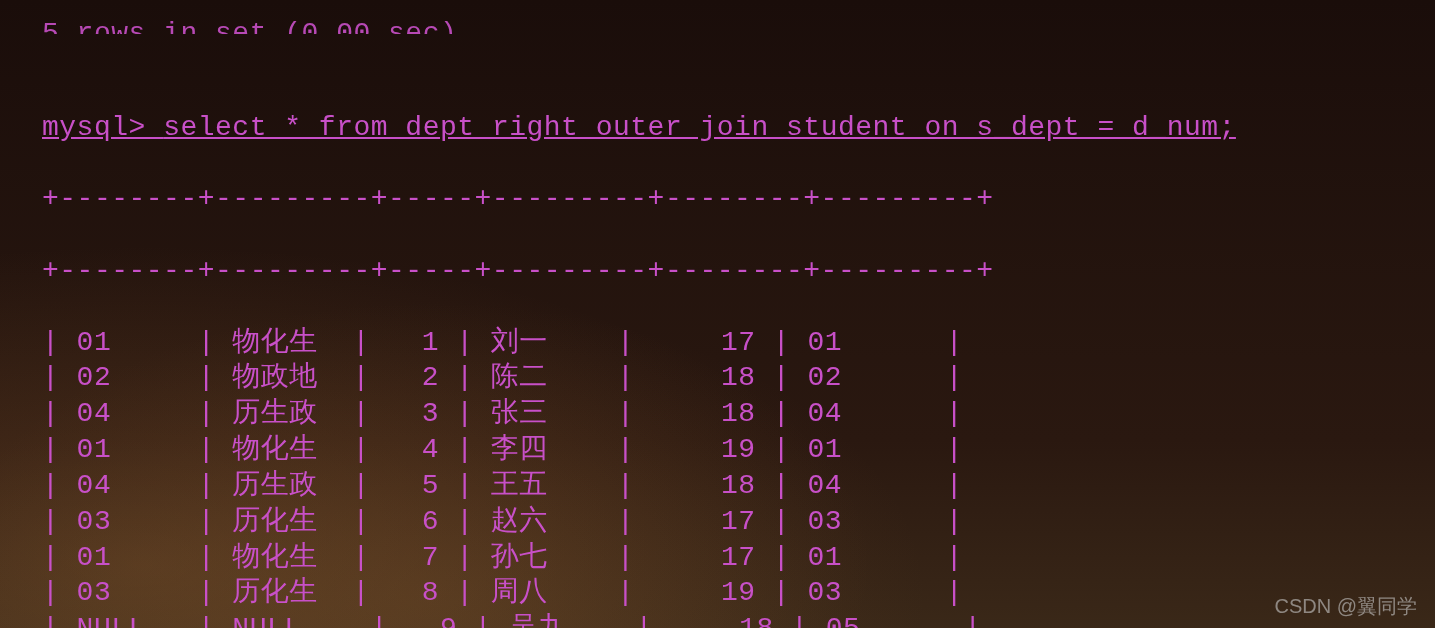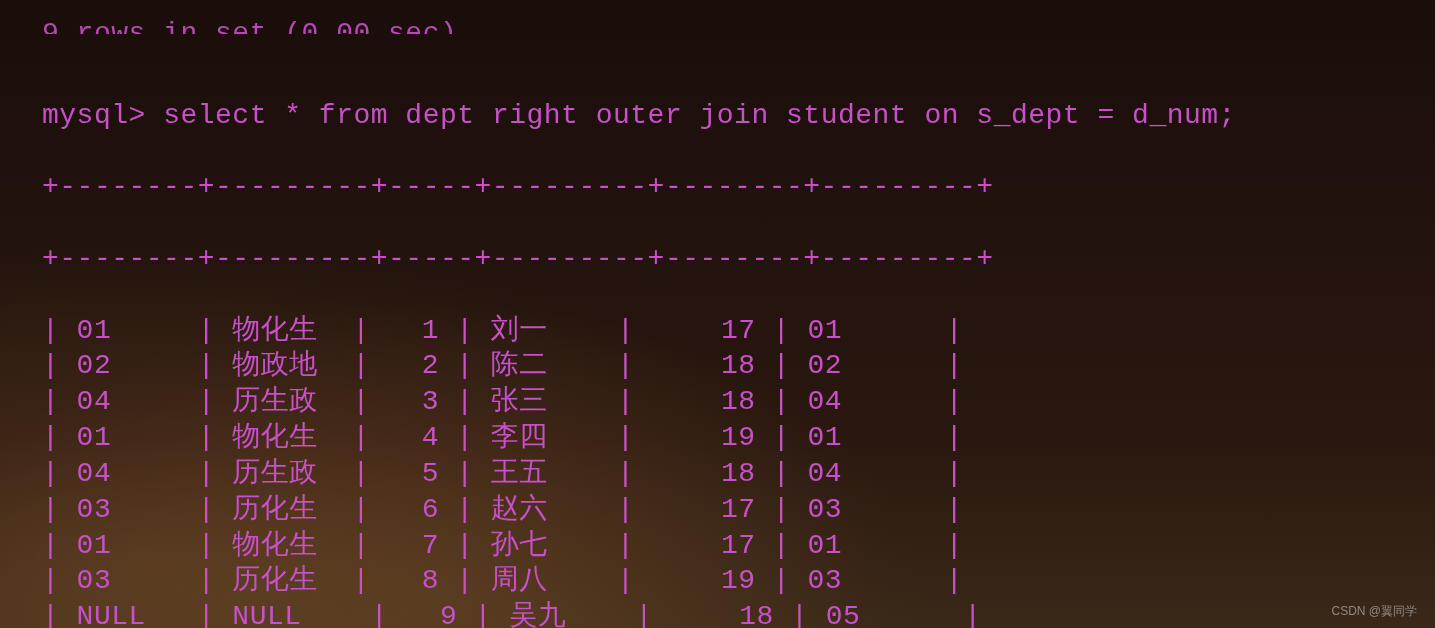--- a/index.html
+++ b/index.html
@@ -30,42 +30,43 @@
     }
     .partial-top {
       color: #c850c8;
       opacity: 0.9;
       position: relative;
       top: -20px;
       height: 18px;
       overflow: hidden;
     }
     .prompt-line {
-      margin-top: 8px;
+      margin-top: 20px;
       margin-bottom: 0;
+      text-decoration: underline;
     }
     .watermark {
       position: absolute;
       bottom: 8px;
       right: 18px;
       font-family: Arial, "Microsoft YaHei", sans-serif;
-      font-size: 12px;
+      font-size: 20px;
       color: rgba(200,200,200,0.6);
       letter-spacing: 0;
       white-space: nowrap;
     }
     .border-line {
       color: #c850c8;
     }
   </style>
 </head>
 <body>
 
 <div class="terminal">
-<div class="partial-top">9 rows in set (0.00 sec)</div>
+<div class="partial-top">5 rows in set (0.00 sec)</div>
 <div class="prompt-line"><span>mysql&gt; </span><span>select * from dept right outer join student on s_dept = d_num;</span></div>
 <div class="border-line" id="border-top">+--------+---------+-----+---------+--------+---------+</div>
 <div class="border-line" id="border-mid">+--------+---------+-----+---------+--------+---------+</div>
 <div id="data-rows">| 01     | 物化生  |   1 | 刘一    |     17 | 01      |
 | 02     | 物政地  |   2 | 陈二    |     18 | 02      |
 | 04     | 历生政  |   3 | 张三    |     18 | 04      |
 | 01     | 物化生  |   4 | 李四    |     19 | 01      |
 | 04     | 历生政  |   5 | 王五    |     18 | 04      |
 | 03     | 历化生  |   6 | 赵六    |     17 | 03      |
 | 01     | 物化生  |   7 | 孙七    |     17 | 01      |

